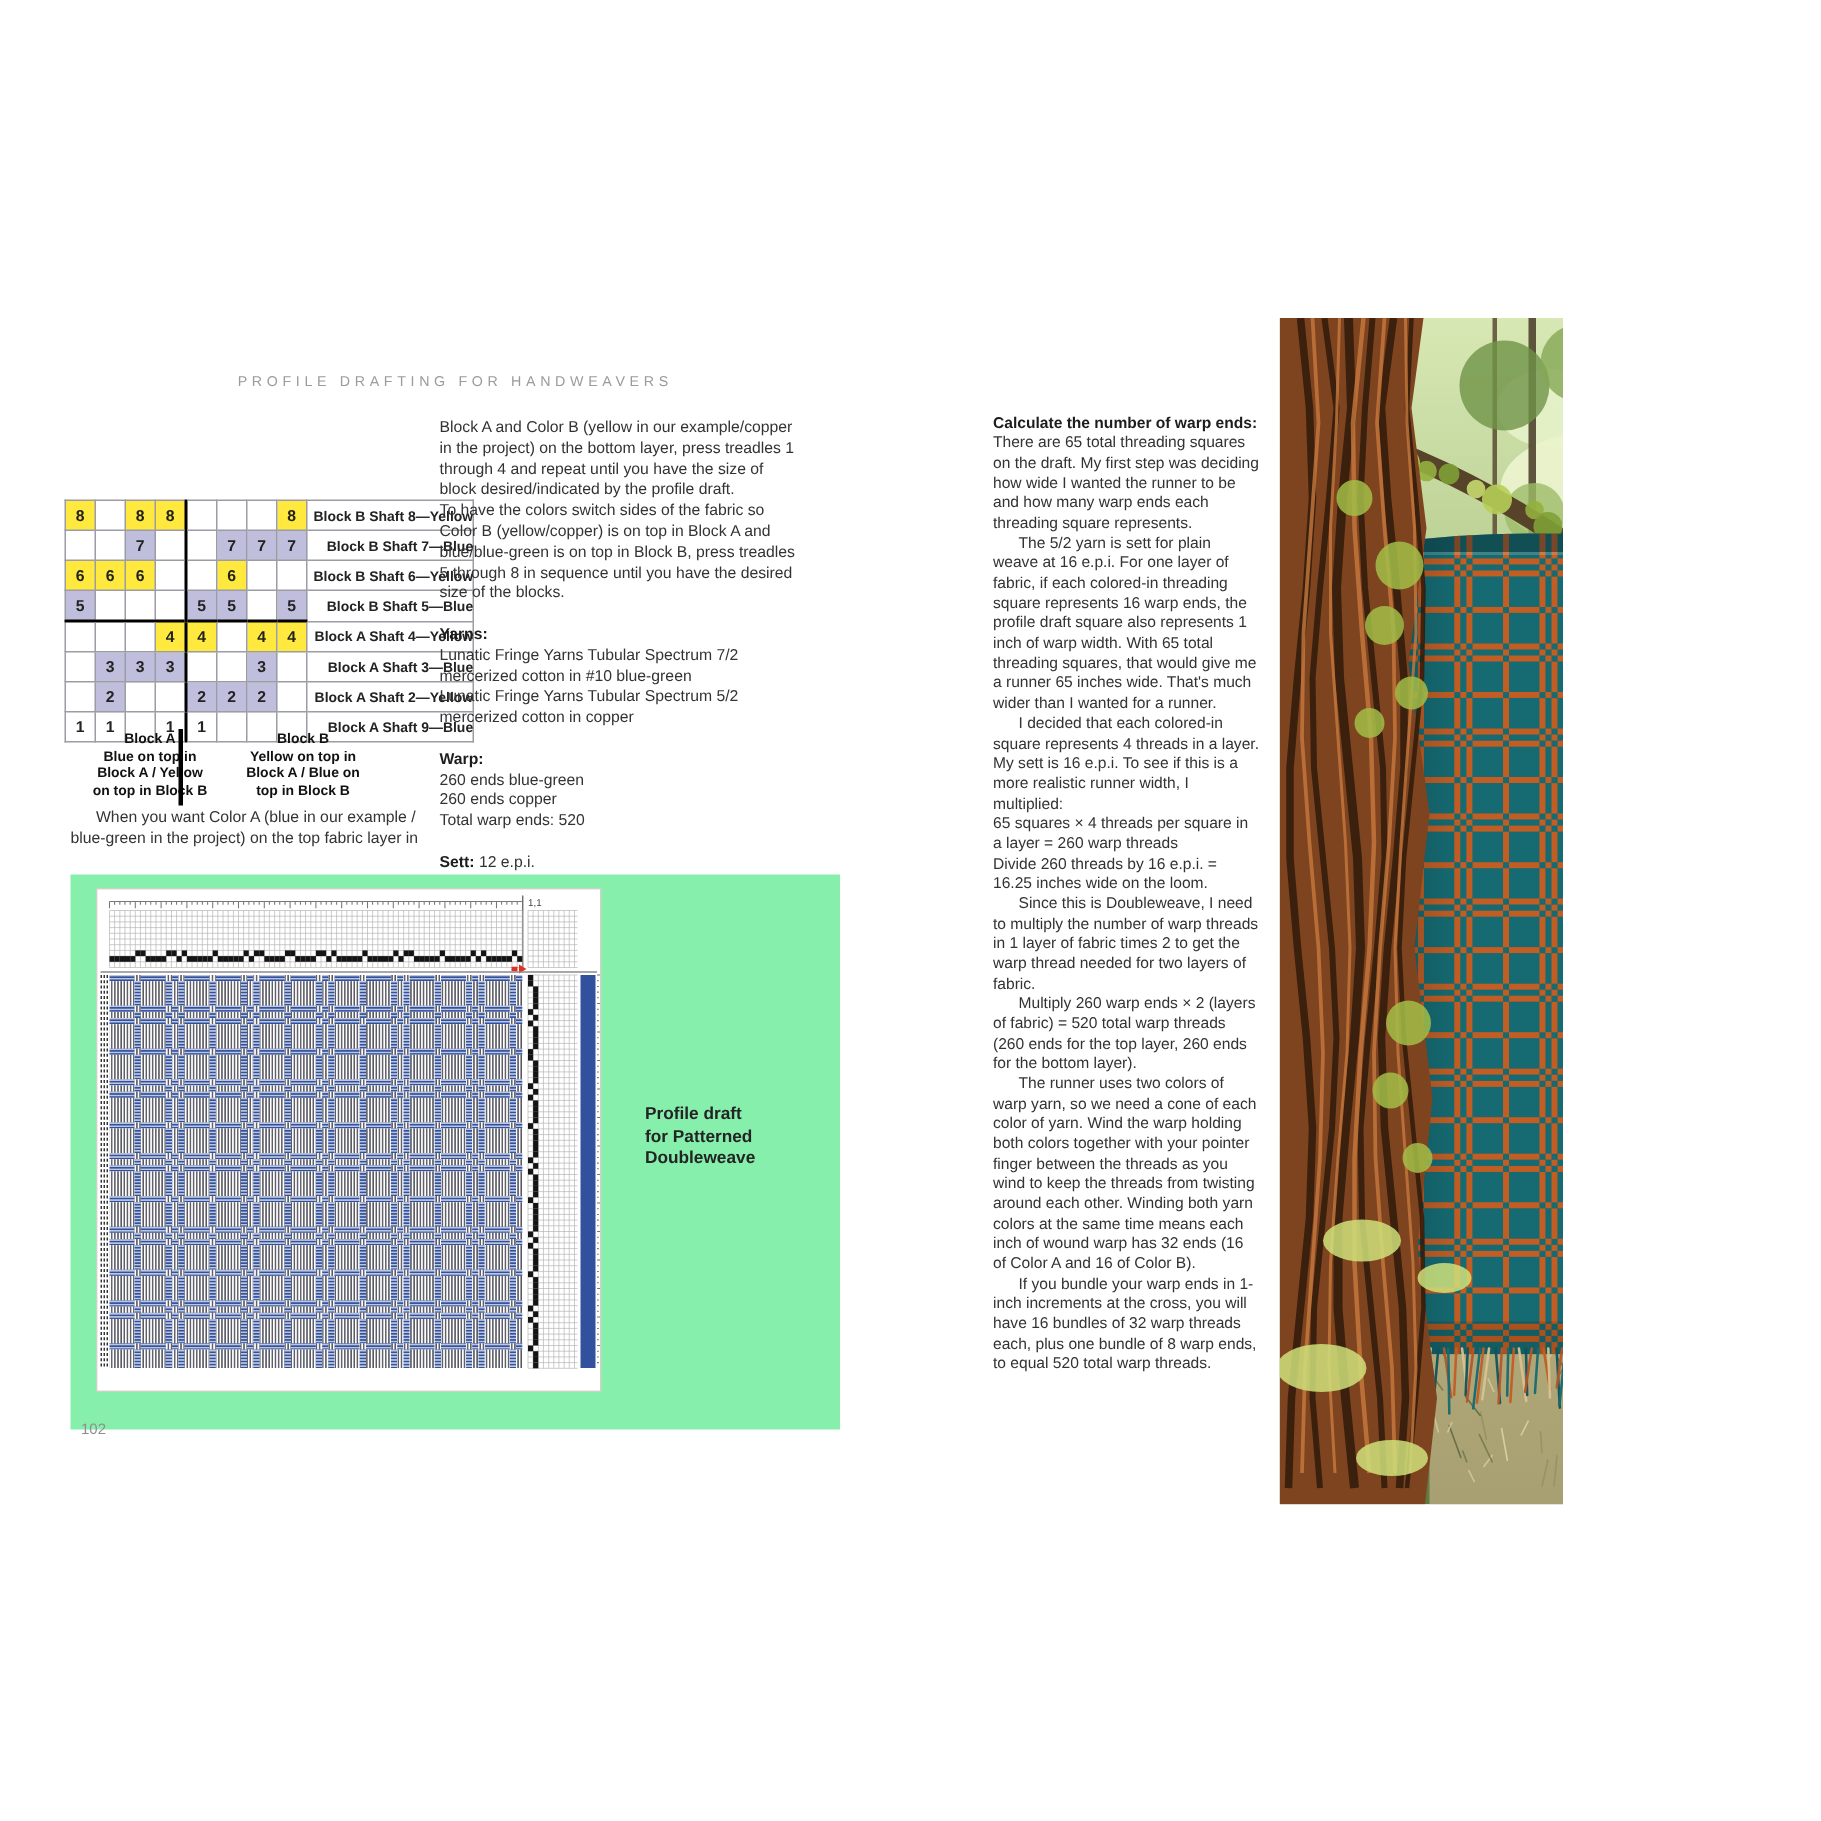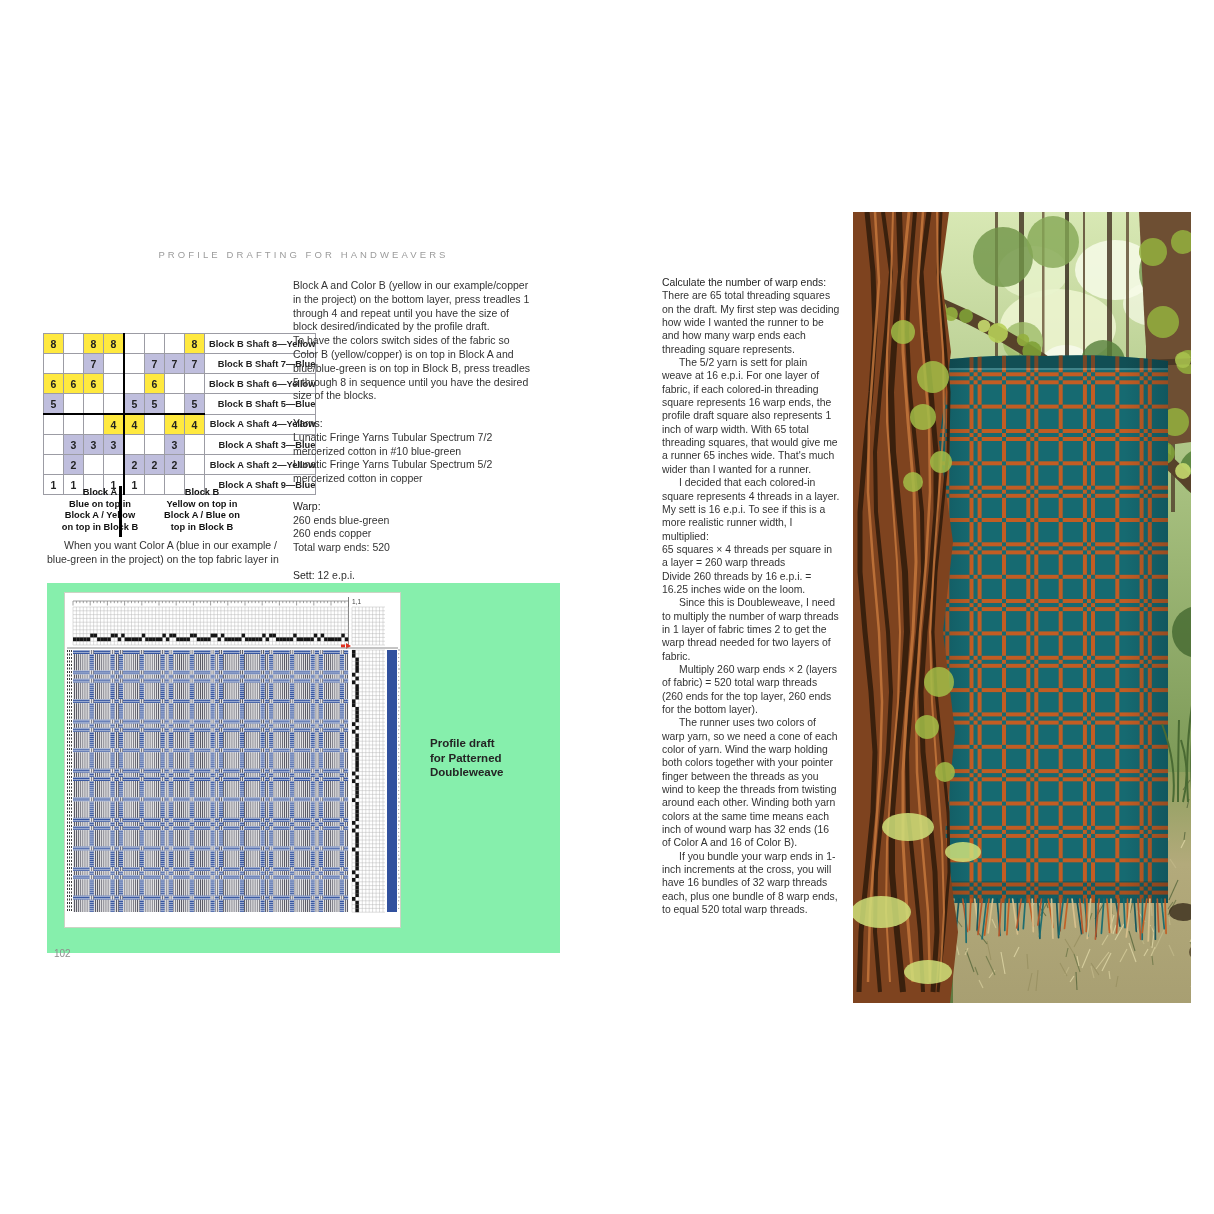--- a/index.html
+++ b/index.html
@@ -1,29 +1,29 @@
 <!DOCTYPE html>
 <html><head>
 <meta charset="utf-8">
 <style>
   html,body{margin:0;padding:0;background:#fff;}
-  .page{position:relative;width:1191px;height:1214px;background:#fff;overflow:hidden;
+  .page{position:relative;width:1042px;height:1214px;background:#fff;overflow:hidden;
         font-family:"Liberation Sans",sans-serif;color:#2b2b2b;}
   .abs{position:absolute;}
   .header-title{top:249px;left:47px;width:513px;text-align:center;font-size:9.5px;
       letter-spacing:3.1px;color:#9b9b9b;font-weight:500;}
   .body-text{font-size:10.5px;line-height:13.8px;color:#333;}
   .body-text p{margin:0;}
   .indent{text-indent:17px;}
   .col-left{top:274px;left:47px;width:250px;}
   .col-left-2{top:539px;left:47px;width:250px;}
   .col-mid{top:279px;left:293px;width:240px;}
   .col-right{top:276px;left:662px;width:178px;font-size:10.4px;line-height:13.35px;}
   .col-right p{margin:0;}
-  .bold{font-weight:normal;color:#1d1d1d;}
+  .bold{font-weight:bold;color:#1d1d1d;}
   .mid-gap{height:13.8px;}
   
   .tieup{top:333px;left:43px;border-collapse:collapse;}
   .tieup td{width:19px;height:19px;min-width:19px;padding:0;border:1px solid #9c9ca4;
       text-align:center;font-size:10.5px;font-weight:bold;color:#222;background:#fff;}
   .tieup td.lbl{width:100px;min-width:100px;text-align:right;padding-left:4px;
       font-size:9.3px;white-space:nowrap;border-left:1.5px solid #555;}
   .tieup tr td:nth-child(5){border-left:2.6px solid #000;}
   .tieup tr.heavy-top td:not(.lbl){border-top:2.6px solid #000;}
   .tieup-footer{font-size:9.3px;font-weight:bold;line-height:11.6px;text-align:center;

